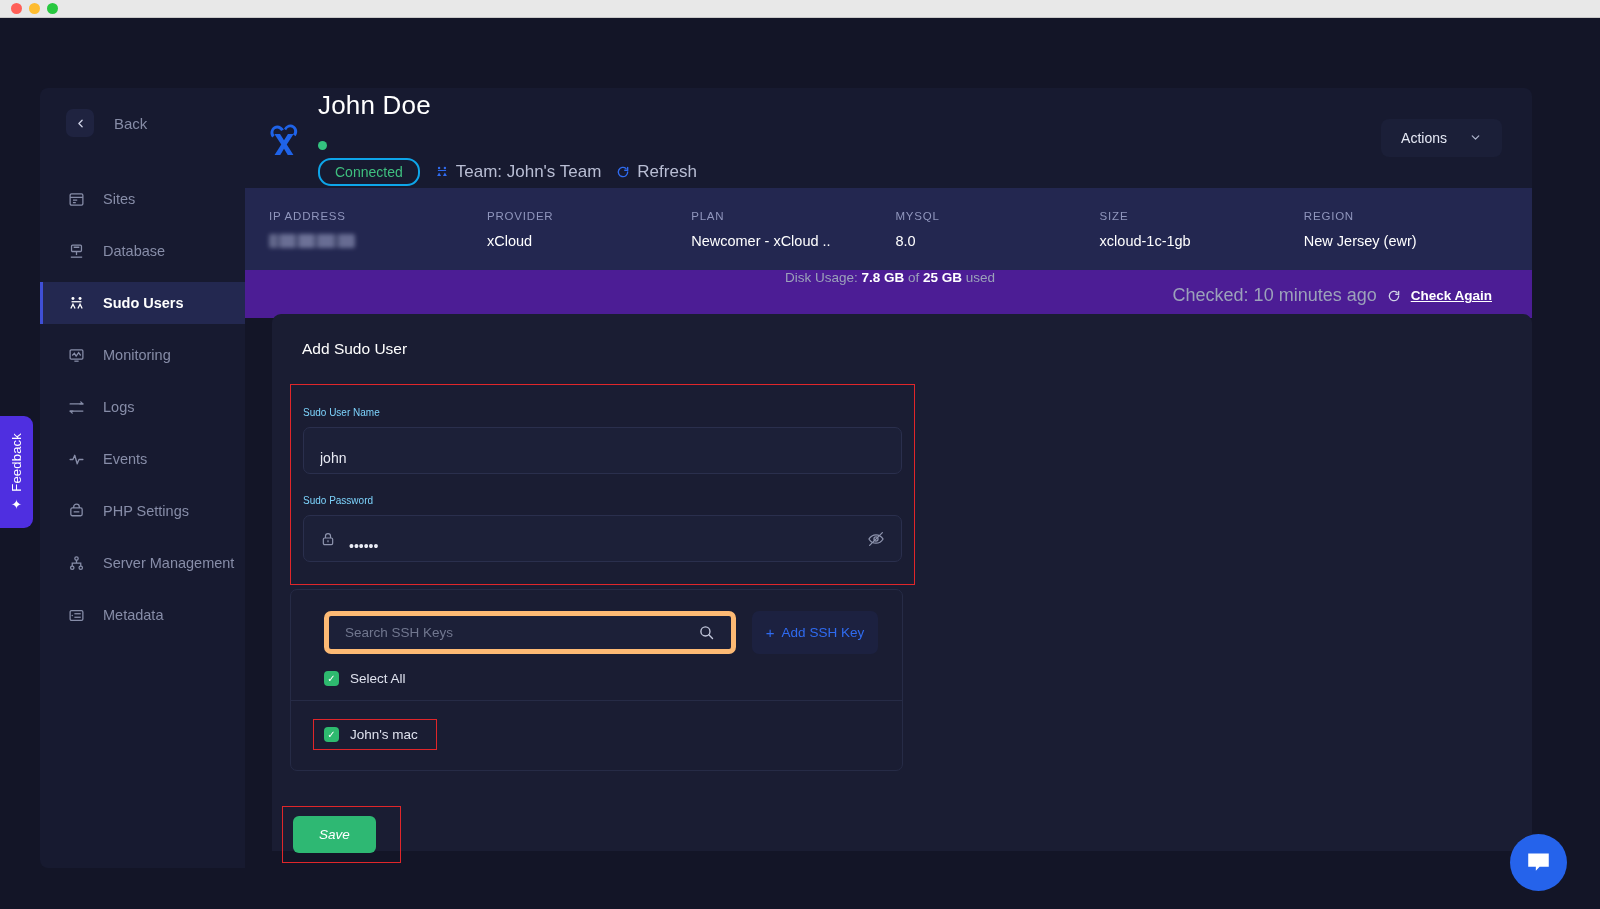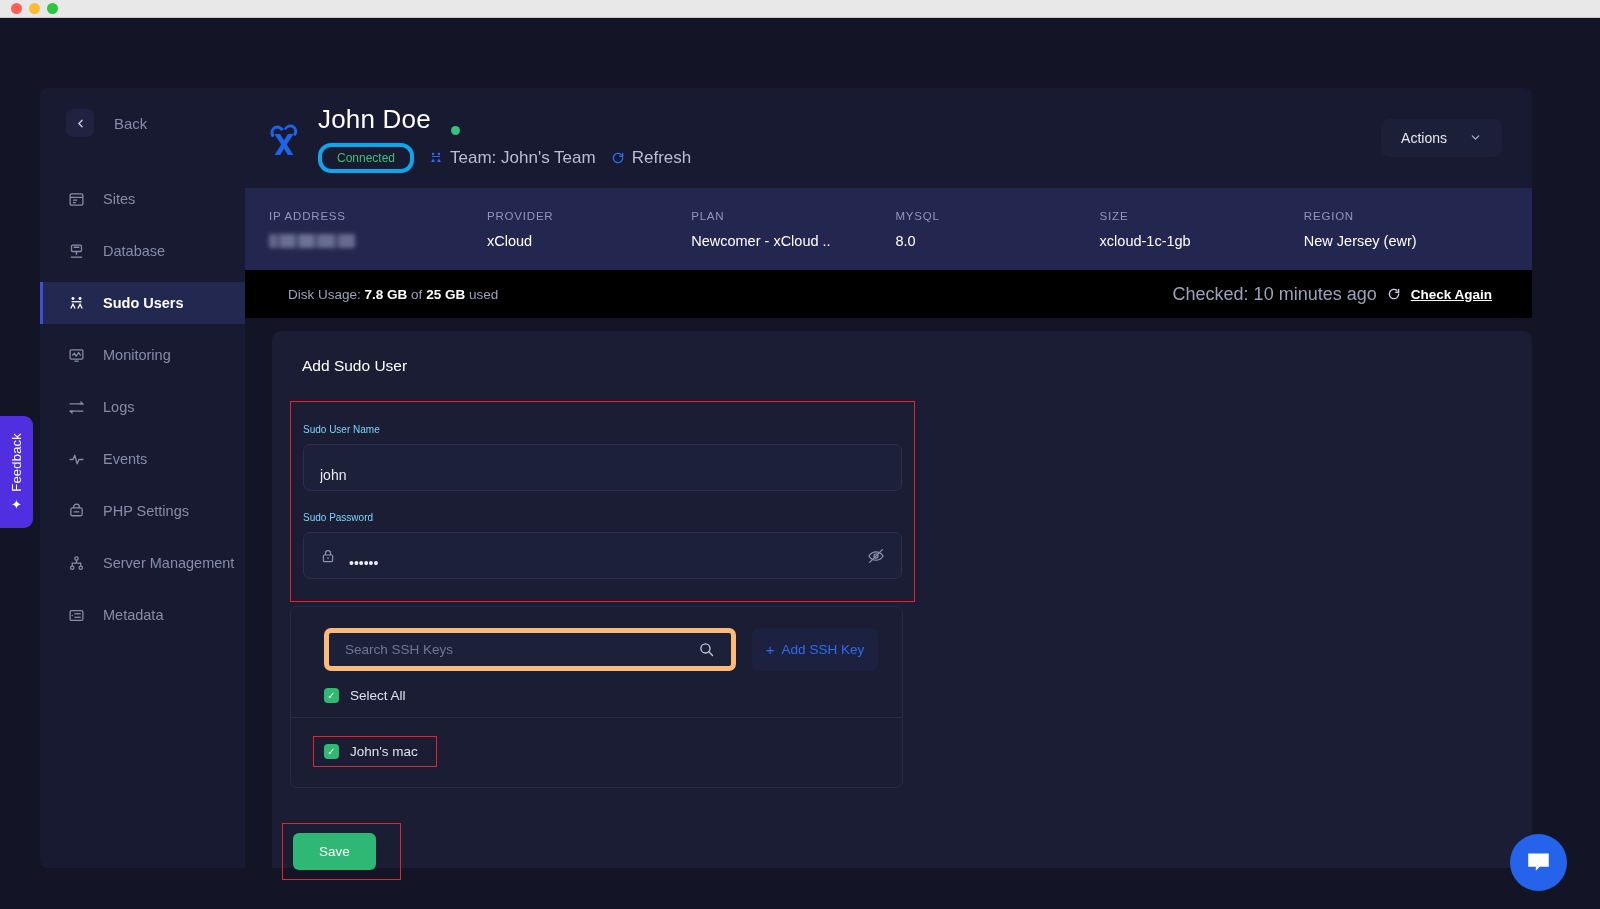--- a/index.html
+++ b/index.html
@@ -121,32 +121,32 @@
   
   #page-header {
     height: 100px;
     background: #171a30;
     border-radius: 0 8px 0 0;
     display: flex; align-items: center;
     padding: 0 30px 0 17px;
   }
   #logo-mark { width: 44px; height: 44px; flex: 0 0 44px; margin-right: 12px; }
   #header-text { flex: 1 1 auto; }
-  #title-line { display: flex; align-items: flex-end; gap: 20px; }
+  #title-line { display: flex; align-items: flex-start; gap: 20px; flex-direction: column; }
   #page-title { color: #ffffff; font-size: 26px; letter-spacing: .2px; }
   #online-dot { width: 9px; height: 9px; border-radius: 50%; background: #33c27f; }
   #meta-line {
     display: flex; align-items: center; gap: 15px;
     margin-top: 8px;
   }
   #status-badge {
-    border: 4px solid #0ea5e9;
+    border: 2px solid #0ea5e9;
     border-radius: 13px;
     padding: 4px 15px;
-    color: #3fbf7f; font-size: 12px;
+    color: #3fbf7f; font-size: 14px;
   }
   .meta-chip {
     display: flex; align-items: center; gap: 7px;
     color: #b9bed4; font-size: 17px; cursor: pointer;
   }
   .meta-chip svg { width: 14px; height: 14px; display: block; }
   #actions-btn {
     background: #1b1f38;
     border: none; border-radius: 8px;
     color: #e6e9f5; font-size: 14px;
@@ -179,42 +179,43 @@
       #484d72 30% 35%,#7a7fa4 35% 52%,#4c5176 52% 57%,#757aa0 57% 76%,
       #4b5075 76% 81%,#73789e 81% 100%);
     filter: blur(2.1px);
     opacity: .85;
     vertical-align: -2px;
   }
 
   
   #disk-row {
     height: 48px;
-    background: #000000;
+    background: #4c1d95;
     display: flex; align-items: center;
     padding: 0 40px 0 43px;
+    flex-direction: column;
   }
   #disk-usage { color: #9ba1ba; font-size: 13.5px; }
   #disk-usage b { color: #ffffff; }
   #check-wrap {
     margin-left: auto;
     display: flex; align-items: center; gap: 10px;
   }
   #checked-text { color: #9ba1ba; font-size: 18px; }
   #refresh-small { color: #cfd3e6; display: flex; }
   #refresh-small svg { width: 14px; height: 14px; }
   #check-again {
     color: #ffffff; font-size: 13.5px; font-weight: bold;
     text-decoration: underline; cursor: pointer;
   }
 
   
   #form-card {
     position: absolute;
-    left: 27px; top: 243px;
+    left: 27px; top: 226px;
     width: 1260px; height: 537px;
     background: #1a1d33;
     border-radius: 9px 9px 0 0;
     padding: 26px 0 0 0;
   }
   #card-title {
     color: #ffffff; font-size: 15.5px;
     padding-left: 30px; margin-bottom: 26px;
   }
 
@@ -327,20 +328,21 @@
     left: 10px; top: 492px;
     padding: 9px 24px 9px 10px;
   }
   #save-btn {
     background: #2eb873;
     border: none; border-radius: 6px;
     color: #ffffff; font-size: 13.5px;
     padding: 11px 26px;
     cursor: pointer;
     font-family: "Liberation Sans", sans-serif;
+    font-style: italic;
   }
 
   
   #chat-fab {
     position: absolute;
     right: 33px; bottom: 18px;
     width: 57px; height: 57px;
     border-radius: 50%;
     background: #2563eb;
     display: flex; align-items: center; justify-content: center;

